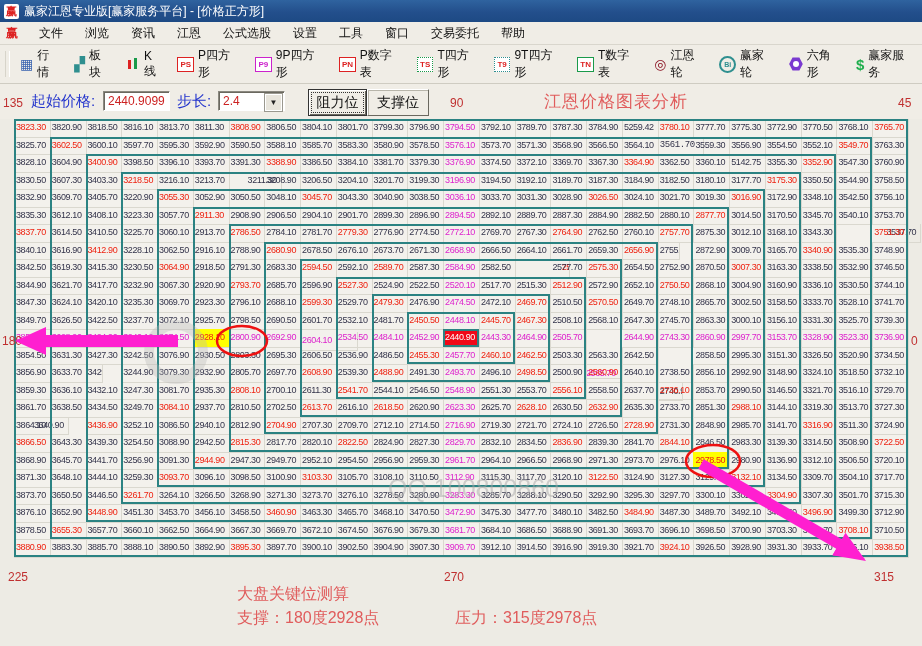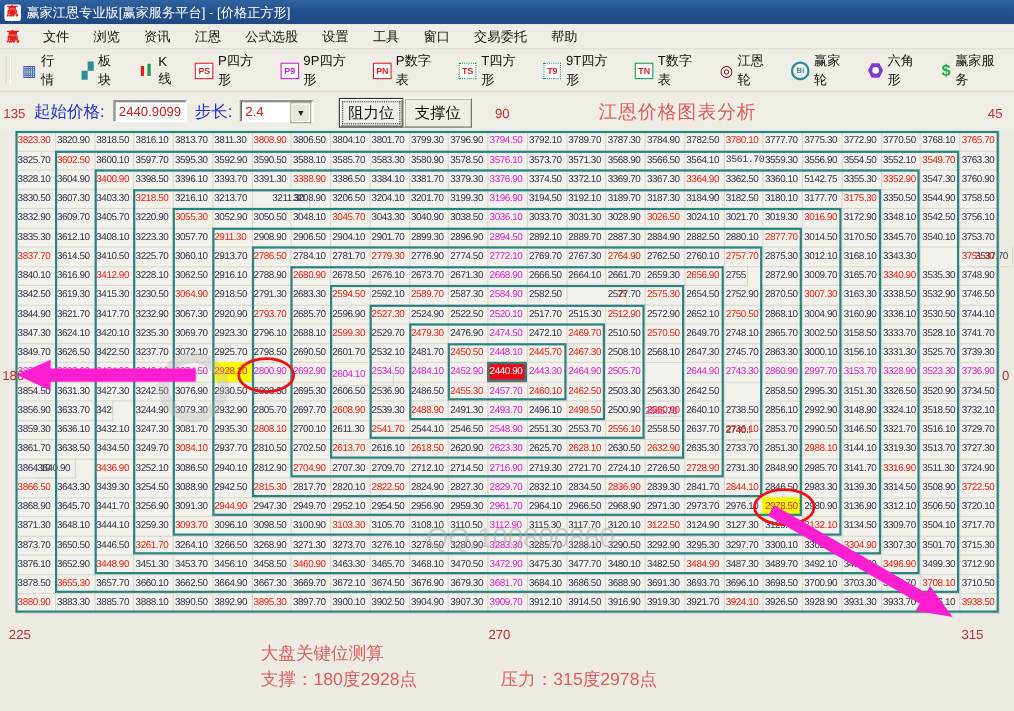--- a/index.html
+++ b/index.html
@@ -165,21 +165,21 @@
     <div class="gcell " style="left: 250.32px; top: 0px; width: 36.76px; height: 18.52px;">3806.50</div>
     <div class="gcell " style="left: 286.08px; top: 0px; width: 36.76px; height: 18.52px;">3804.10</div>
     <div class="gcell " style="left: 321.84px; top: 0px; width: 36.76px; height: 18.52px;">3801.70</div>
     <div class="gcell " style="left: 357.6px; top: 0px; width: 36.76px; height: 18.52px;">3799.30</div>
     <div class="gcell " style="left: 393.36px; top: 0px; width: 36.76px; height: 18.52px;">3796.90</div>
     <div class="gcell c-mag" style="left: 429.12px; top: 0px; width: 36.76px; height: 18.52px;">3794.50</div>
     <div class="gcell " style="left: 464.88px; top: 0px; width: 36.76px; height: 18.52px;">3792.10</div>
     <div class="gcell " style="left: 500.64px; top: 0px; width: 36.76px; height: 18.52px;">3789.70</div>
     <div class="gcell " style="left: 536.4px; top: 0px; width: 36.76px; height: 18.52px;">3787.30</div>
     <div class="gcell " style="left: 572.16px; top: 0px; width: 36.76px; height: 18.52px;">3784.90</div>
-    <div class="gcell " style="left: 607.92px; top: 0px; width: 36.76px; height: 18.52px;">3782.50</div>
+    <div class="gcell " style="left: 607.92px; top: 0px; width: 36.76px; height: 18.52px;">5259.42</div>
     <div class="gcell c-red" style="left: 643.68px; top: 0px; width: 36.76px; height: 18.52px;">3780.10</div>
     <div class="gcell " style="left: 679.44px; top: 0px; width: 36.76px; height: 18.52px;">3777.70</div>
     <div class="gcell " style="left: 715.2px; top: 0px; width: 36.76px; height: 18.52px;">3775.30</div>
     <div class="gcell " style="left: 750.96px; top: 0px; width: 36.76px; height: 18.52px;">3772.90</div>
     <div class="gcell " style="left: 786.72px; top: 0px; width: 36.76px; height: 18.52px;">3770.50</div>
     <div class="gcell " style="left: 822.48px; top: 0px; width: 36.76px; height: 18.52px;">3768.10</div>
     <div class="gcell c-red" style="left: 858.24px; top: 0px; width: 36.76px; height: 18.52px;">3765.70</div>
     <div class="gcell " style="left: 0px; top: 17.52px; width: 36.76px; height: 18.52px;">3825.70</div>
     <div class="gcell c-red" style="left: 35.76px; top: 17.52px; width: 36.76px; height: 18.52px;">3602.50</div>
     <div class="gcell " style="left: 71.52px; top: 17.52px; width: 36.76px; height: 18.52px;">3600.10</div>

